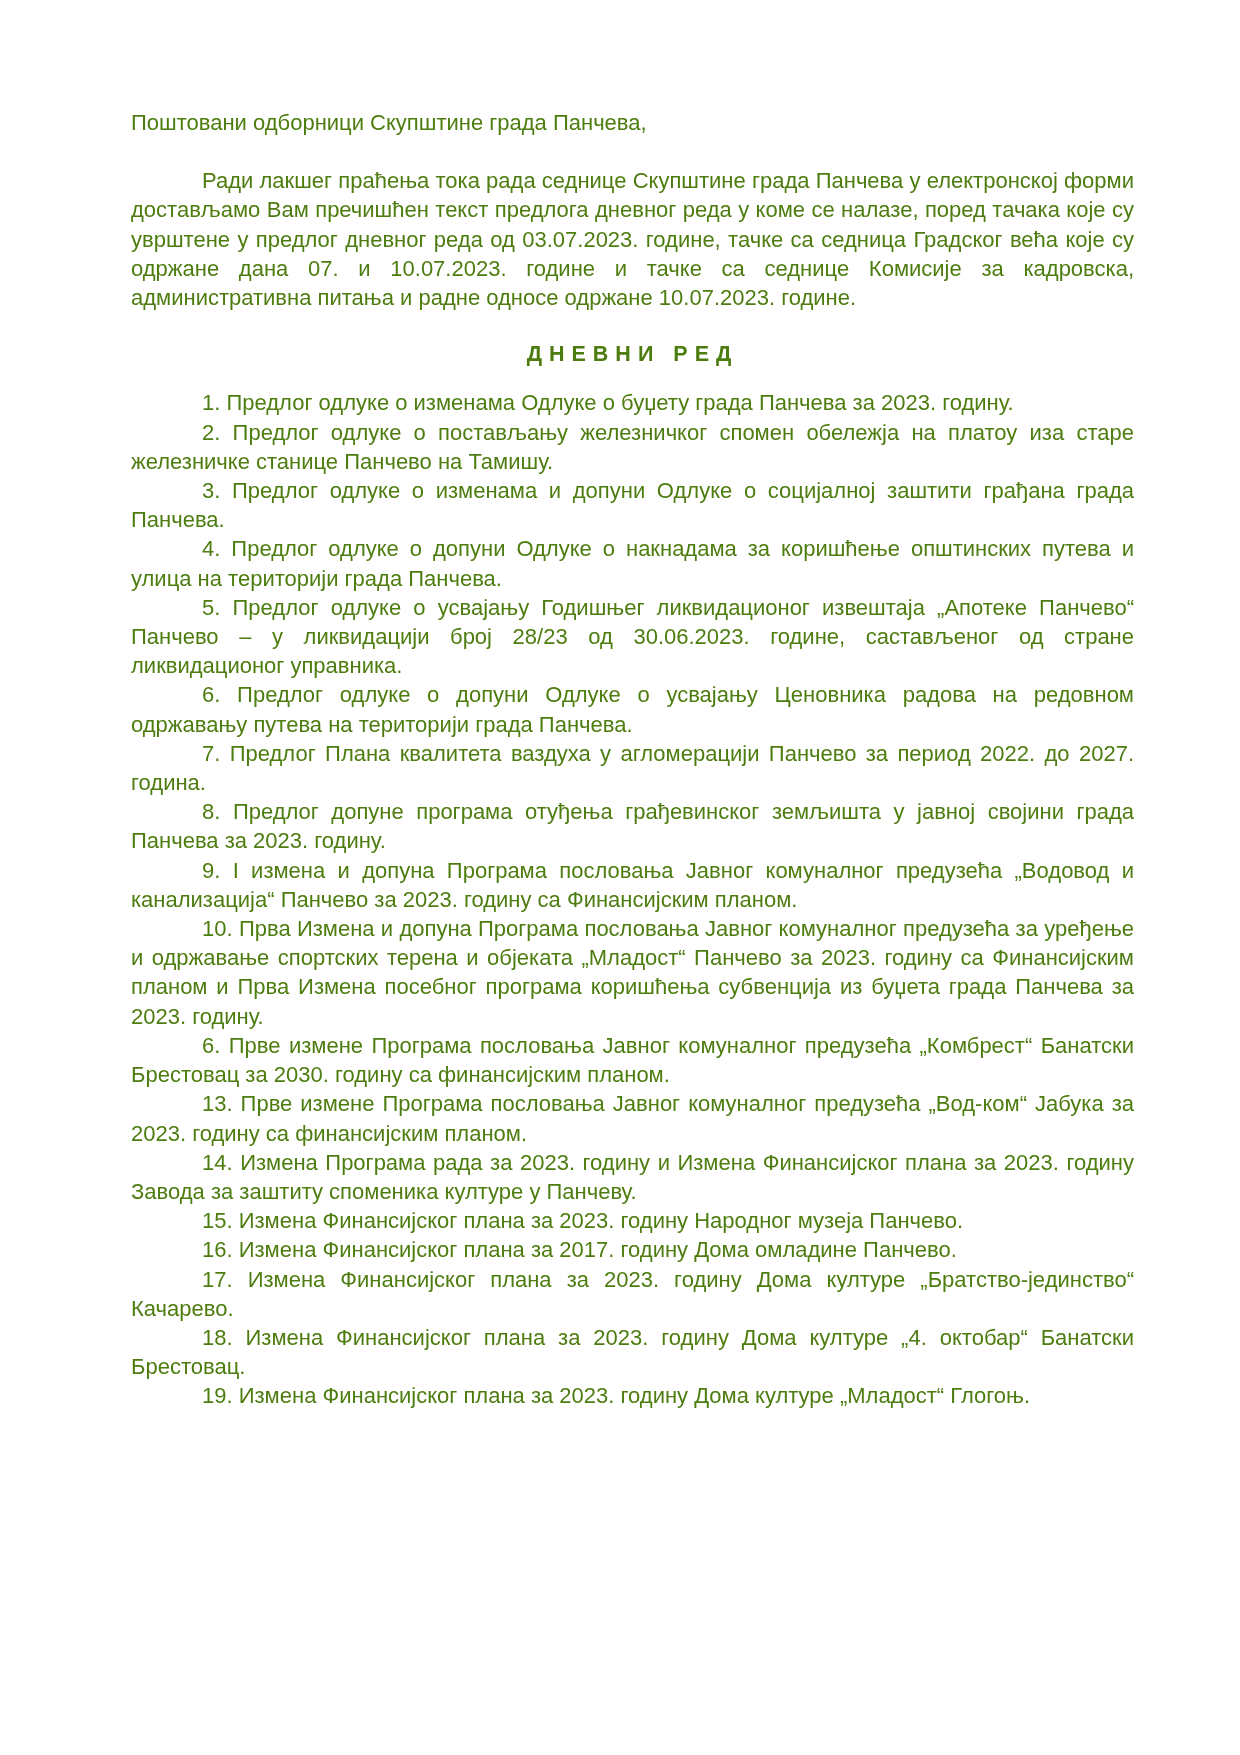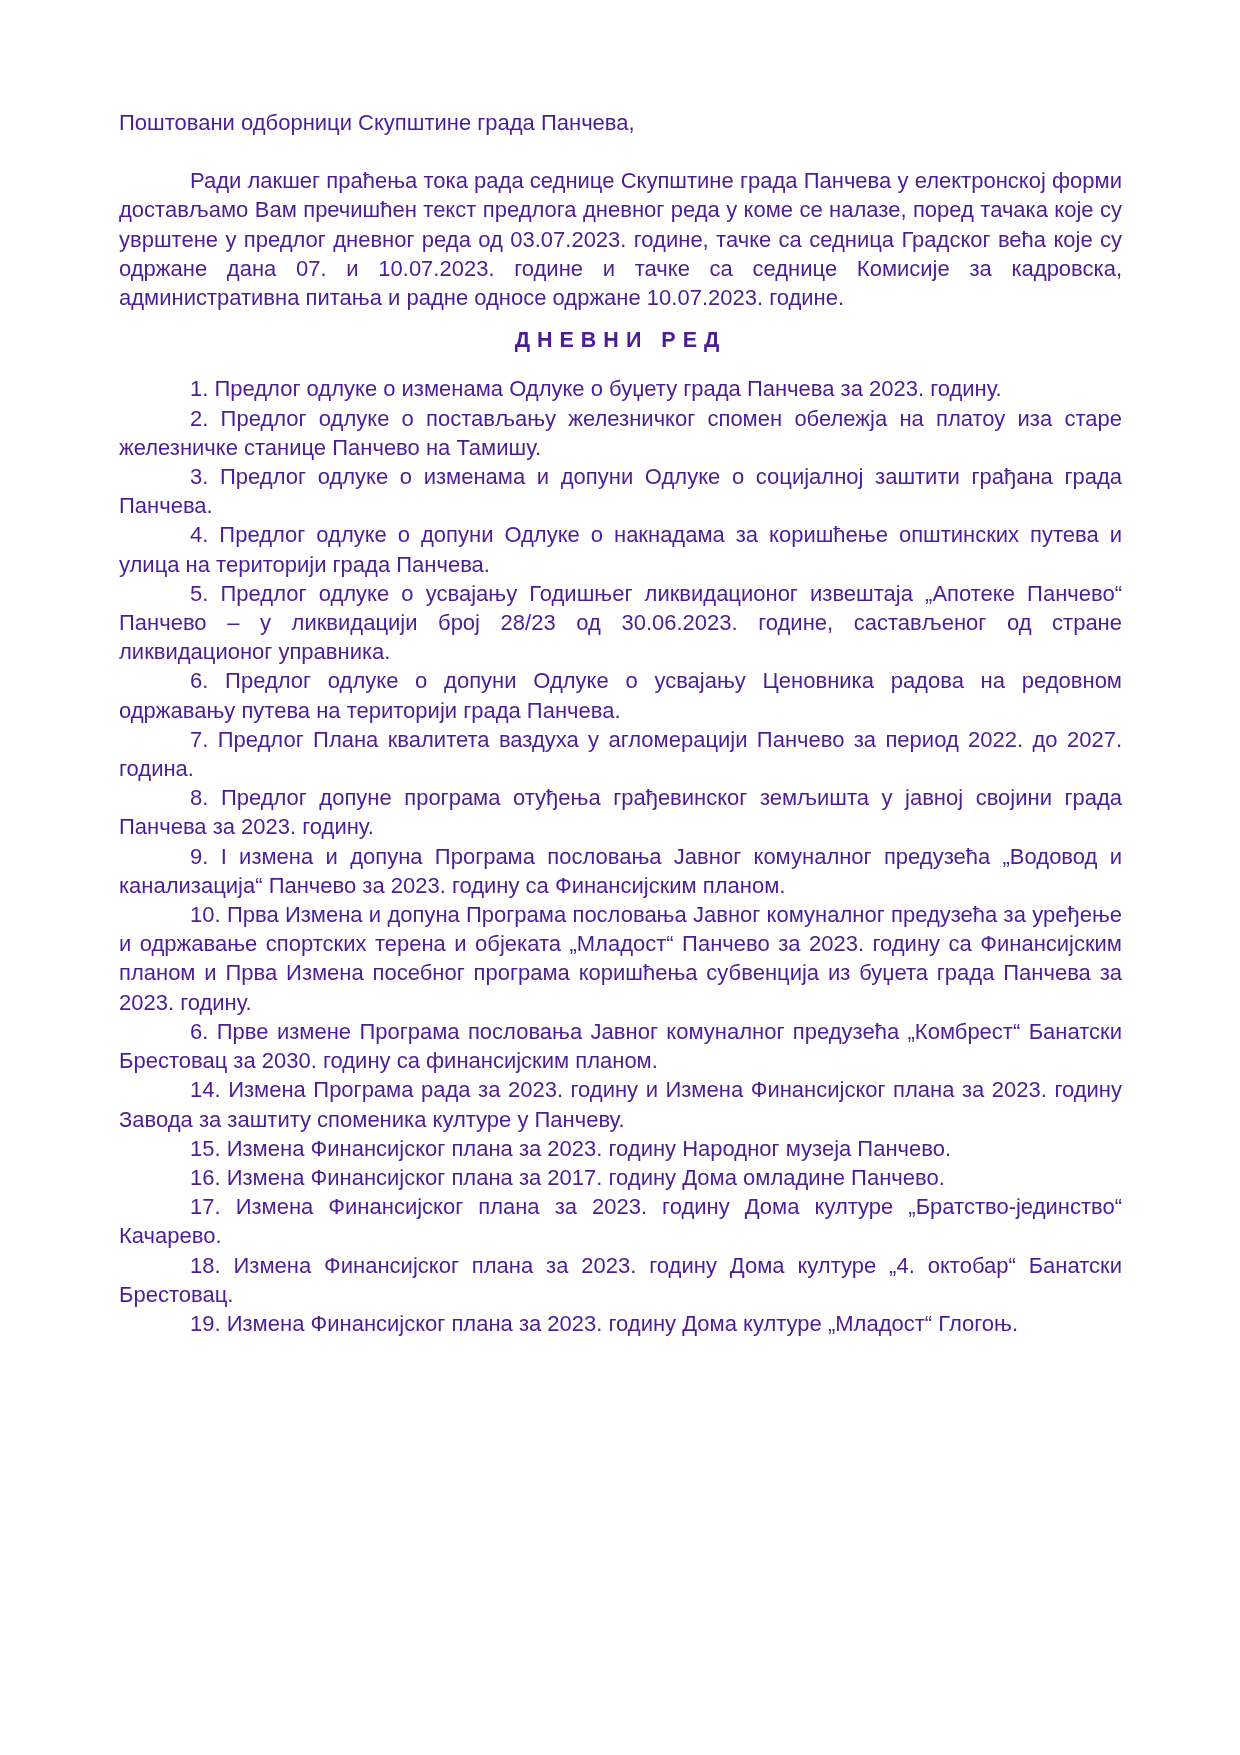--- a/index.html
+++ b/index.html
@@ -1,24 +1,24 @@
 <!DOCTYPE html>
 <html><head>
 <meta charset="utf-8">
 <style>
   html, body { margin:0; padding:0; background:#ffffff; }
   body { width:1240px; height:1755px; position:relative; overflow:hidden; }
   .page {
-    position:absolute; left:119px; top:108px; width:1003px;
-    font-family:"Liberation Sans", sans-serif; font-size:22px; line-height:29.2px; color:#4c1d95;
+    position:absolute; left:131px; top:108px; width:1003px;
+    font-family:"Liberation Sans", sans-serif; font-size:22px; line-height:29.2px; color:#4d7c0f;
   }
   .p { margin:0; text-align:justify; }
   .indent { text-indent:71px; }
   .salutation { margin-bottom:29px; }
-  .intro { margin-bottom:14px; }
+  .intro { margin-bottom:28px; }
   .title {
     text-align:center; font-weight:bold; letter-spacing:7px; font-size:21.5px;
     margin:9px 0 19px 0;
   }
   .verif { font-weight:bold; margin-bottom:29px; }
   .item { margin:0; text-align:justify; text-indent:71px; }
 </style>
 </head>
 <body>
 
@@ -31,20 +31,21 @@
     <p class="item"><span>2.</span> <span>Предлог одлуке о постављању железничког спомен обележја на платоу иза старе железничке станице Панчево на Тамишу.</span></p>
     <p class="item"><span>3.</span> <span>Предлог одлуке о изменама и допуни Одлуке о социјалној заштити грађана града Панчева.</span></p>
     <p class="item"><span>4.</span> <span>Предлог одлуке о допуни Одлуке о накнадама за коришћење општинских путева и улица на територији града Панчева.</span></p>
     <p class="item"><span>5.</span> <span>Предлог одлуке о усвајању Годишњег ликвидационог извештаја „Апотеке Панчево“ Панчево – у ликвидацији број 28/23 од 30.06.2023. године, састављеног од стране ликвидационог управника.</span></p>
     <p class="item"><span>6.</span> <span>Предлог одлуке о допуни Одлуке о усвајању Ценовника радова на редовном одржавању путева на територији града Панчева.</span></p>
     <p class="item"><span>7.</span> <span>Предлог Плана квалитета ваздуха у агломерацији Панчево за период 2022. до 2027. година.</span></p>
     <p class="item"><span>8.</span> <span>Предлог допуне програма отуђења грађевинског земљишта у јавној својини града Панчева за 2023. годину.</span></p>
     <p class="item"><span>9.</span> <span>I измена и допуна Програма пословања Јавног комуналног предузећа „Водовод и канализација“ Панчево за 2023. годину са Финансијским планом.</span></p>
     <p class="item"><span>10.</span> <span>Прва Измена и допуна Програма пословања Јавног комуналног предузећа за уређење и одржавање спортских терена и објеката „Младост“ Панчево за 2023. годину са Финансијским планом и Прва Измена посебног програма коришћења субвенција из буџета града Панчева за 2023. годину.</span></p>
     <p class="item"><span>6.</span> <span>Прве измене Програма пословања Јавног комуналног предузећа „Комбрест“ Банатски Брестовац за 2030. годину са финансијским планом.</span></p>
+    <p class="item"><span>13.</span> <span>Прве измене Програма пословања Јавног комуналног предузећа „Вод-ком“ Јабука за 2023. годину са финансијским планом.</span></p>
     <p class="item"><span>14.</span> <span>Измена Програма рада за 2023. годину и Измена Финансијског плана за 2023. годину Завода за заштиту споменика културе у Панчеву.</span></p>
     <p class="item"><span>15.</span> <span>Измена Финансијског плана за 2023. годину Народног музеја Панчево.</span></p>
     <p class="item"><span>16.</span> <span>Измена Финансијског плана за 2017. годину Дома омладине Панчево.</span></p>
     <p class="item"><span>17.</span> <span>Измена Финансијског плана за 2023. годину Дома културе „Братство-јединство“ Качарево.</span></p>
     <p class="item"><span>18.</span> <span>Измена Финансијског плана за 2023. годину Дома културе „4. октобар“ Банатски Брестовац.</span></p>
     <p class="item"><span>19.</span> <span>Измена Финансијског плана за 2023. годину Дома културе „Младост“ Глогоњ.</span></p>
   </div>
 </div>
 
 </body></html>

